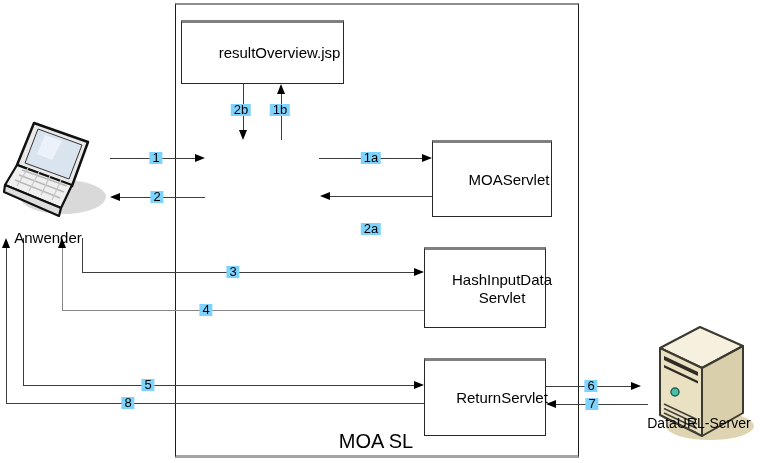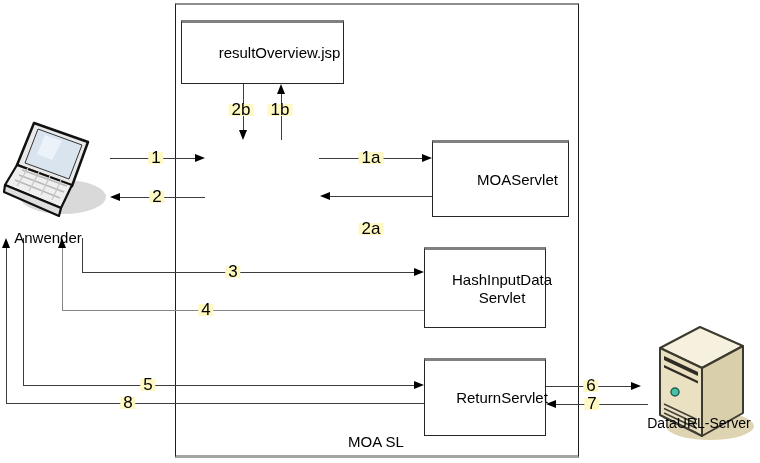--- a/index.html
+++ b/index.html
@@ -14,40 +14,40 @@
     background:transparent;z-index:1;
   }
   .node{
     position:absolute;box-sizing:border-box;background:#fff;
     border:1px solid #262626;border-top:3px solid #808080;
     display:flex;flex-direction:column;align-items:center;justify-content:center;
     text-align:center;font-size:15px;line-height:18px;z-index:3;padding-left:34px;
   }
   .n-result{left:181px;top:20px;width:163px;height:64px;}
   .n-filter{left:205px;top:140px;width:114px;height:78px;}
-  .n-moa{left:432px;top:140px;width:137px;height:77px;}
+  .n-moa{left:432px;top:140px;width:120px;height:77px;}
   .n-hash{left:424px;top:247px;width:122px;height:81px;}
   .n-return{left:424px;top:358px;width:122px;height:78px;}
   .hl{position:absolute;height:0;border-top:1px solid #3d3d3d;z-index:2;}
   .vl{position:absolute;width:0;border-left:1px solid #3d3d3d;z-index:2;}
   .gray{border-color:#858585;}
   .ar{position:absolute;width:0;height:0;z-index:2;}
   .ar-r{border-top:4px solid transparent;border-bottom:4px solid transparent;border-left:10px solid #000;}
   .ar-l{border-top:4px solid transparent;border-bottom:4px solid transparent;border-right:10px solid #000;}
   .ar-u{border-left:4px solid transparent;border-right:4px solid transparent;border-bottom:10px solid #000;}
   .ar-d{border-left:4px solid transparent;border-right:4px solid transparent;border-top:10px solid #000;}
   .elabel{
-    position:absolute;transform:translate(-50%,-50%);background:#fef9c3;
-    padding:0 3px;font-size:17px;line-height:12px;z-index:4;white-space:nowrap;
+    position:absolute;transform:translate(-50%,-50%);background:#7dd3fc;
+    padding:0 3px;font-size:13px;line-height:12px;z-index:4;white-space:nowrap;
   }
   .actor-label{
     position:absolute;transform:translate(-50%,-50%);font-size:15px;z-index:4;white-space:nowrap;
   }
   .boundary-label{
-    position:absolute;transform:translate(-50%,-50%);font-size:15px;z-index:4;white-space:nowrap;
+    position:absolute;transform:translate(-50%,-50%);font-size:20px;z-index:4;white-space:nowrap;
   }
   .icon{position:absolute;z-index:2;}
 </style>
 </head>
 <body>
 
 <div class="stage">
 
   <div class="outer-box"></div>
   <div class="boundary-label" style="left:376px;top:441px;">MOA SL</div>

